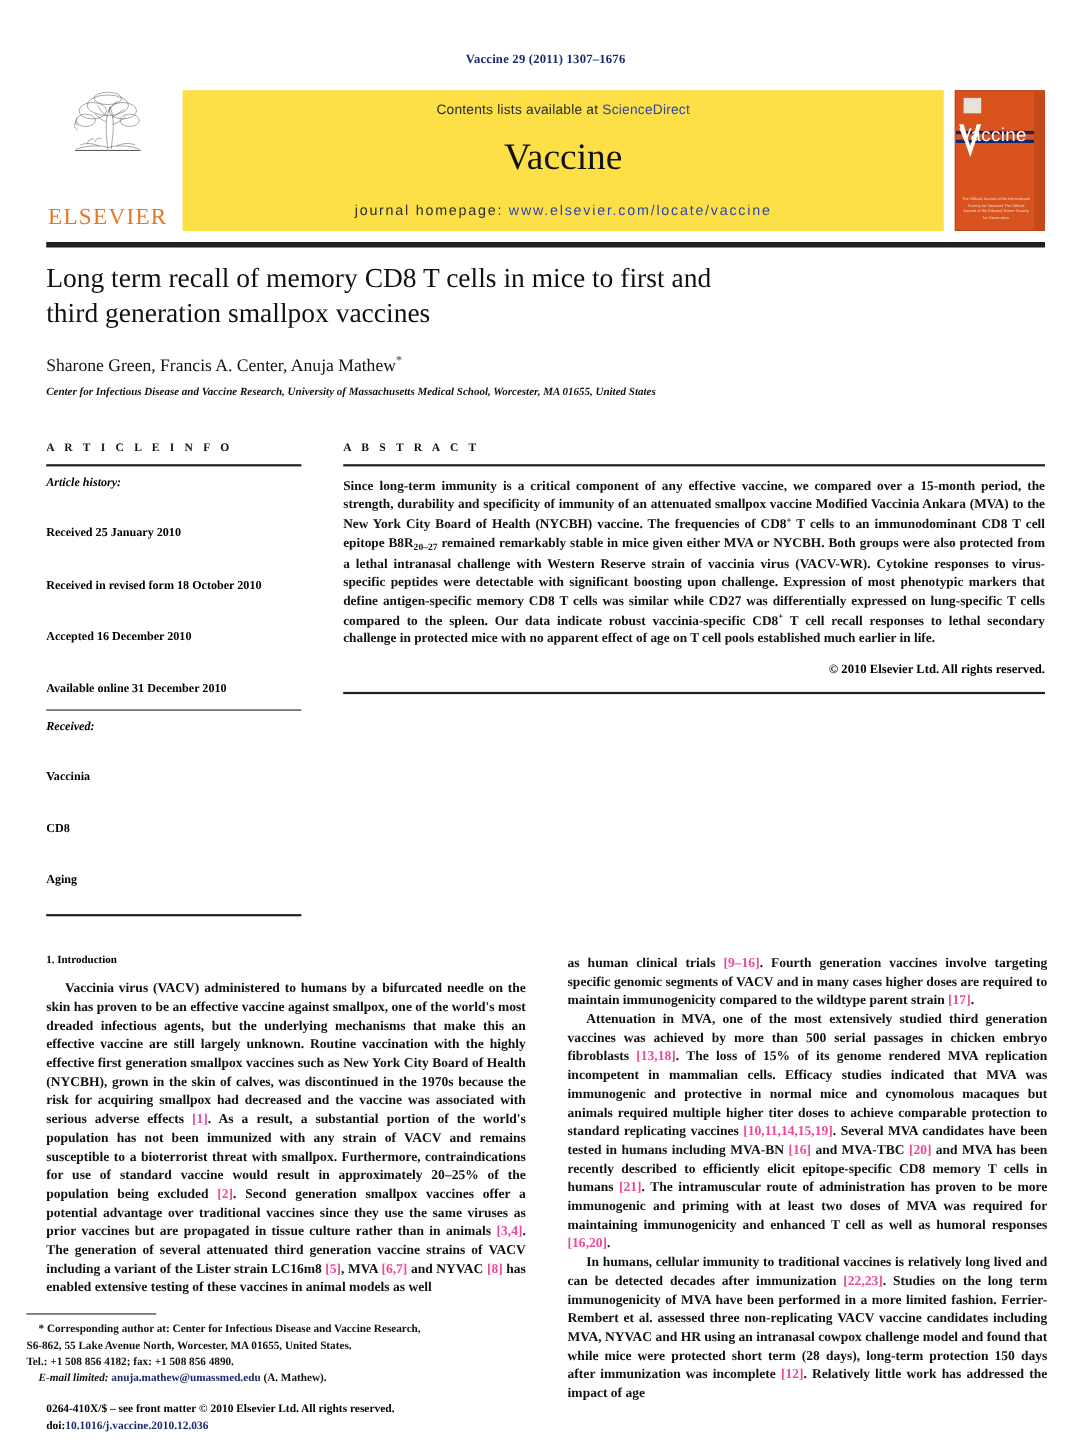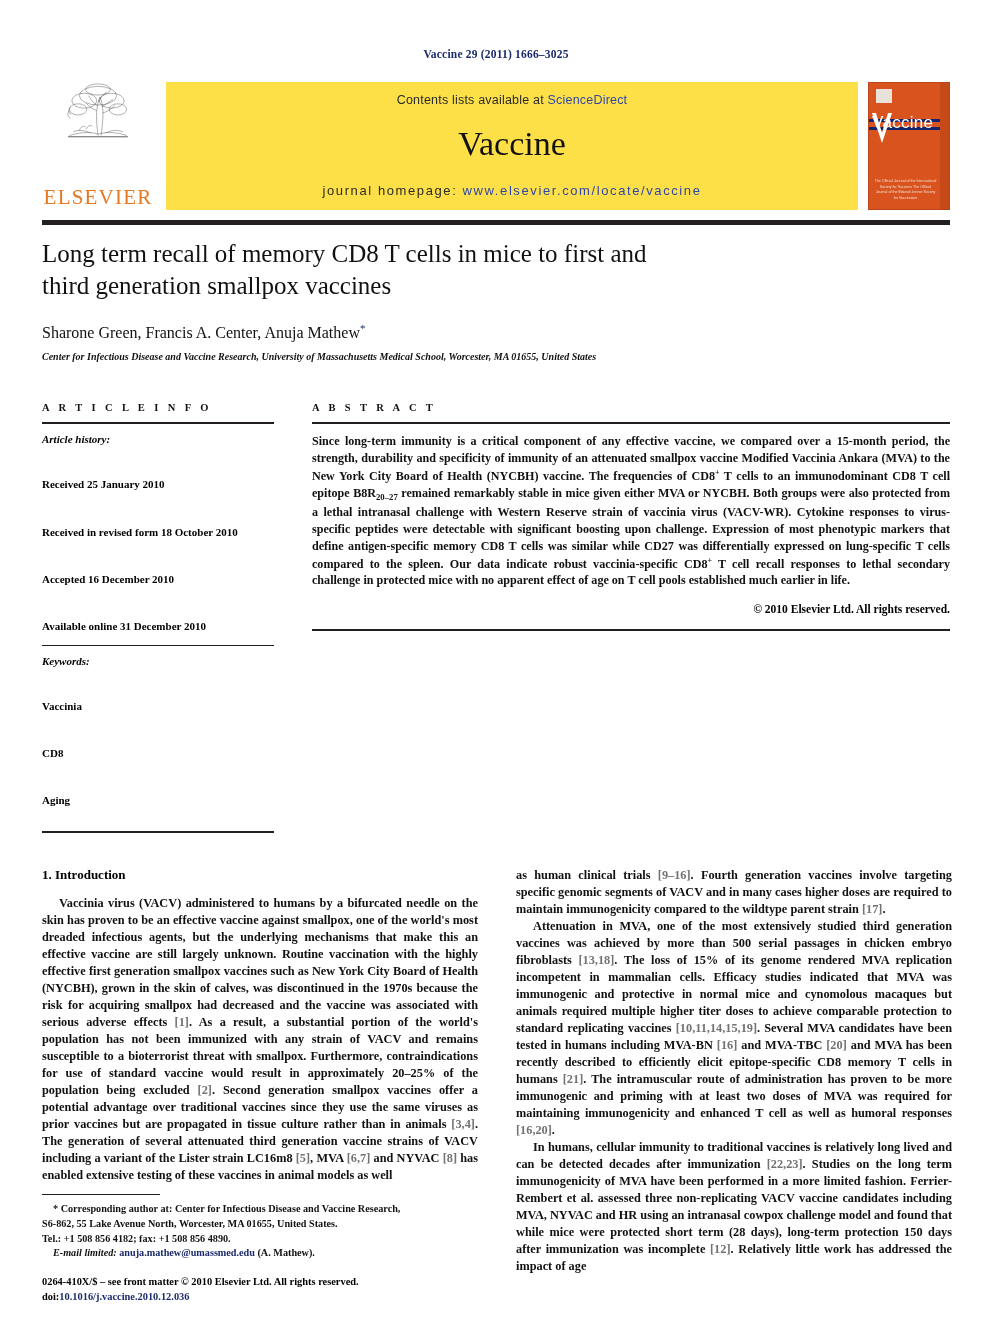--- a/index.html
+++ b/index.html
@@ -252,40 +252,40 @@
   
   .body-cols {
     margin-top: 26px;
     display: flex;
     gap: 38px;
   }
   .bcol { width: 436px; flex: 0 0 436px; position: relative; }
   .sec-heading {
     font-family: "Liberation Serif", serif;
     font-weight: bold;
-    font-size: 13px;
+    font-size: 10px;
     margin: 0 0 12px 0;
   }
   .para {
     font-family: "Liberation Serif", serif;
     font-weight: bold;
     font-size: 12.3px;
     line-height: 1.385;
     text-align: justify;
     text-indent: 17px;
     margin: 0;
     color: #111;
   }
   .para + .para { margin-top: 0; }
-  .ref { color: #737373; }
+  .ref { color: #ec4899; }
 
   
   .footnote {
     position: absolute;
-    left: 42px;
+    left: 24px;
     bottom: 62px;
     width: 436px;
   }
   .fn-rule {
     width: 118px;
     border: 0;
     border-top: 1px solid #231f20;
     margin: 0 0 7px 0;
   }
   .fn-line {
@@ -311,21 +311,21 @@
   }
   .doi-link { color: #1b2a6b; }
   sub { font-size: 72%; }
   sup { font-size: 66%; }
 </style>
 </head>
 <body>
 
 <div class="page">
 
-  <div class="running-head">Vaccine 29 (2011) 1666–3025</div>
+  <div class="running-head">Vaccine 29 (2011) 1307–1676</div>
 
   <div class="masthead">
 
     <div class="elsevier-logo">
       <svg class="elsevier-tree" viewBox="0 0 104 98">
         <g stroke="#4a4a4a" stroke-width="0.7" fill="none">
           <path d="M52 86 C50 70 49 58 50 46 C51 36 53 30 55 24"></path>
           <path d="M55 24 C58 30 60 40 60 52 C60 64 58 76 57 86"></path>
           <path d="M50 46 C44 44 38 40 33 34"></path>
           <path d="M51 38 C45 34 40 28 37 22"></path>
@@ -392,21 +392,21 @@
     <div class="col-info">
       <div class="sec-label">A R T I C L E   I N F O</div>
       <hr class="hr-med">
       <div class="hist-head">Article history:</div>
       <div class="hist-line">Received 25 January 2010</div>
       <div class="hist-line">Received in revised form 18 October 2010</div>
       <div class="hist-line">Accepted 16 December 2010</div>
       <div class="hist-line">Available online 31 December 2010</div>
       <hr class="hr-thin">
       <div class="kw-block">
-        <div class="kw-head">Keywords:</div>
+        <div class="kw-head">Received:</div>
         <div class="kw-line">Vaccinia</div>
         <div class="kw-line">CD8</div>
         <div class="kw-line">Aging</div>
       </div>
       <hr class="info-bottom-rule">
     </div>
 
     <div class="col-abs">
       <div class="sec-label">A B S T R A C T</div>
       <hr class="hr-med">

